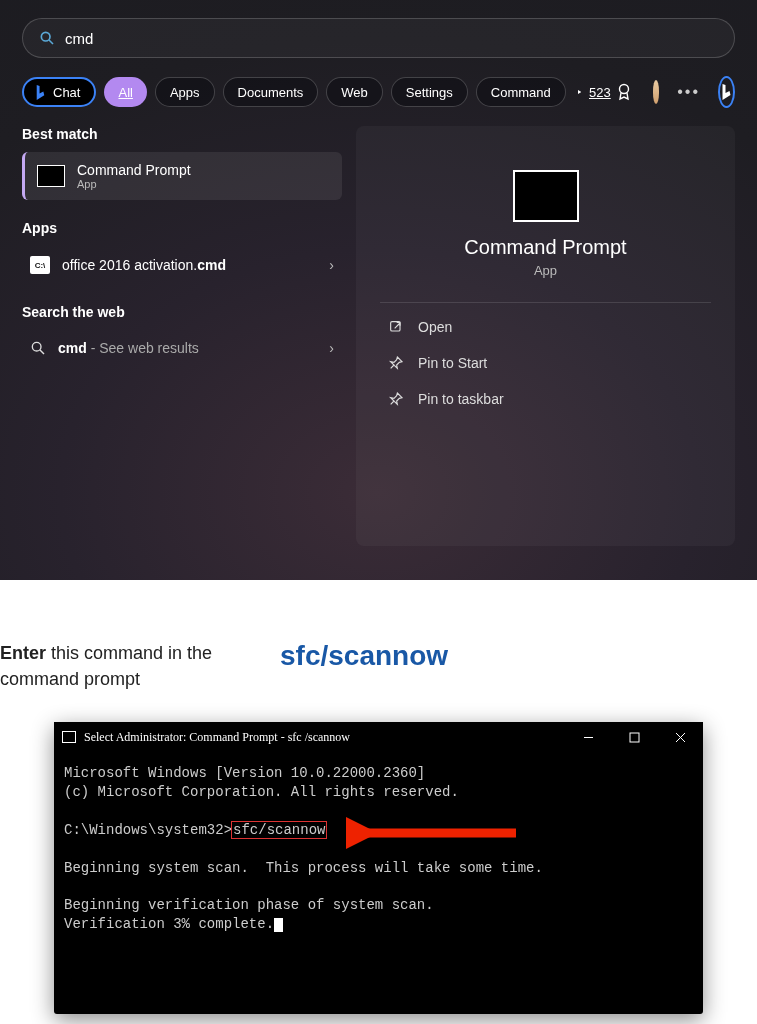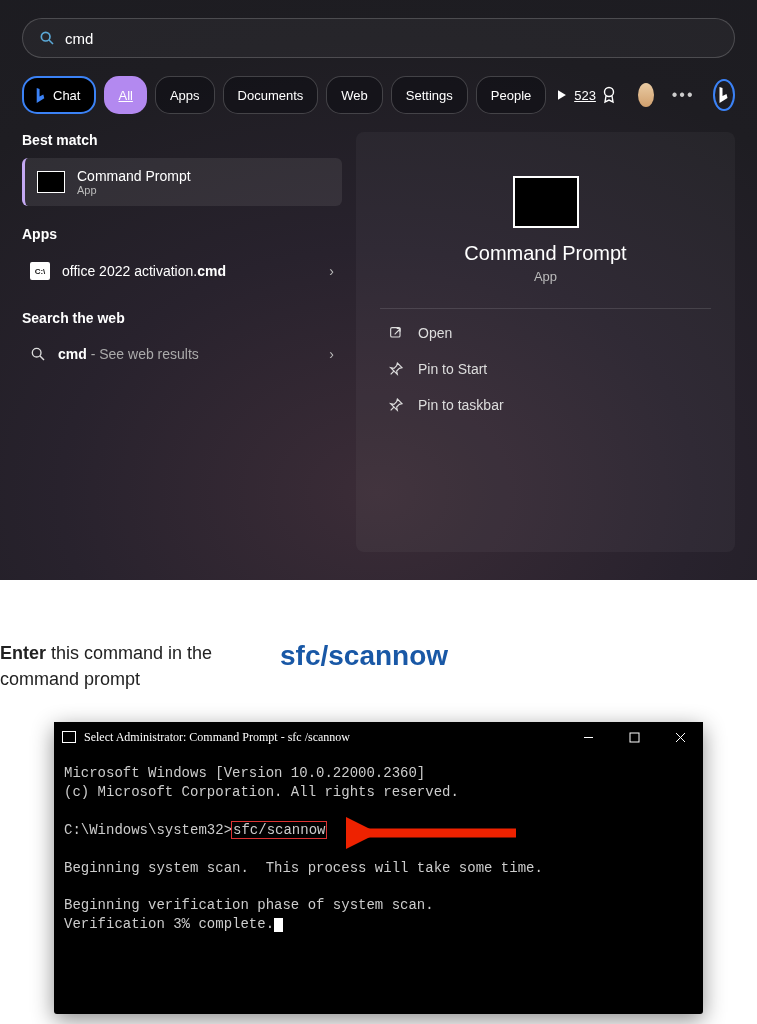--- a/index.html
+++ b/index.html
@@ -5,21 +5,21 @@
   * { box-sizing: border-box; margin: 0; padding: 0; }
   body { font-family: "Segoe UI", Arial, sans-serif; background: #fff; width: 757px; }
 
   
   .search-panel { width: 757px; height: 580px; background: radial-gradient(120% 120% at 50% 85%, #3b2c37 0%, #28222d 35%, #1e1d22 65%, #1b1b20 100%); color: #fff; padding-top: 18px; }
   .search-box { margin: 0 22px; height: 40px; background: rgba(255,255,255,0.04); border: 1px solid rgba(255,255,255,0.18); border-radius: 20px; display:flex; align-items:center; padding:0 16px; gap:10px; }
   .search-box svg { flex: 0 0 auto; }
   .search-box input { flex:1; background:transparent; outline:none; border:none; color:#fff; font-size:15px; }
 
   .chips { display:flex; align-items:center; gap:8px; padding:18px 22px 0; }
-  .chip { height:38px; border-radius:15px; border:1px solid rgba(255,255,255,0.2); display:flex; align-items:center; padding:0 14px; font-size:13px; color:#fff; cursor:pointer; background:rgba(10,10,15,0.5); }
+  .chip { height:30px; border-radius:15px; border:1px solid rgba(255,255,255,0.2); display:flex; align-items:center; padding:0 14px; font-size:13px; color:#fff; cursor:pointer; background:rgba(10,10,15,0.5); }
   .chip.chat { border:2px solid #3b82f6; background:#000; gap:6px; padding:0 14px 0 10px; }
   .chip.all  { background:#b389f0; border:none;text-decoration:underline; }
   .points { margin-left:auto; display:flex; align-items:center; gap:6px; font-size:13px; color:#fff;text-decoration:underline; }
   .avatar { width:24px; height:24px; border-radius:50%; background:linear-gradient(#e9cba3,#d1a06e); margin-left:14px; }
   .dots { margin-left:10px; letter-spacing:2px; cursor:pointer; color:#ccc; }
   .bing-b { margin-left:10px; width:32px; height:32px; border-radius:50%; border:2px solid #3b82f6; display:flex; align-items:center; justify-content:center; color:#fff; font-weight:bold; }
 
   .body-row { display:flex; gap:14px; padding:18px 22px 0; }
   .left-col { width: 320px; }
   .sec-title { font-size:14px; font-weight:600; margin-bottom:10px; }
@@ -90,21 +90,21 @@
     <div class="chip">
         <span>Documents</span>
       </div>
     <div class="chip">
         <span>Web</span>
       </div>
     <div class="chip">
         <span>Settings</span>
       </div>
     <div class="chip">
-        <span>People</span>
+        <span>Command</span>
       </div>
     <svg style="margin-left:4px;cursor:pointer" width="12" height="14" viewBox="0 0 10 12" fill="#fff">
         <path d="M0 0l10 6-10 6z"></path>
       </svg>
 
     <div class="points">
       <span>523</span>
       <svg width="14" height="18" viewBox="0 0 14 18" fill="none" stroke="#fff" stroke-width="1.4">
           <circle cx="7" cy="6" r="4.5"></circle>
           <path d="M4 10l-1 6 4-2 4 2-1-6"></path>
@@ -128,21 +128,21 @@
         <div>
           <div class="label">Command Prompt</div>
           <div class="sub">App</div>
         </div>
       </div>
 
       <div class="apps-sec">
         <div class="sec-title">Apps</div>
         <div class="list-item">
           <div class="file-ico">C:\</div>
-          <span><span>office 2022 activation.</span><b>cmd</b></span>
+          <span><span>office 2016 activation.</span><b>cmd</b></span>
           <span class="chev">›</span>
         </div>
       </div>
 
       <div class="apps-sec">
         <div class="sec-title">Search the web</div>
         <div class="list-item">
           <svg width="16" height="16" viewBox="0 0 24 24" fill="none" stroke="#ddd" stroke-width="2">
               <circle cx="10" cy="10" r="6.5"></circle>
               <line x1="15" y1="15" x2="21" y2="21"></line>

